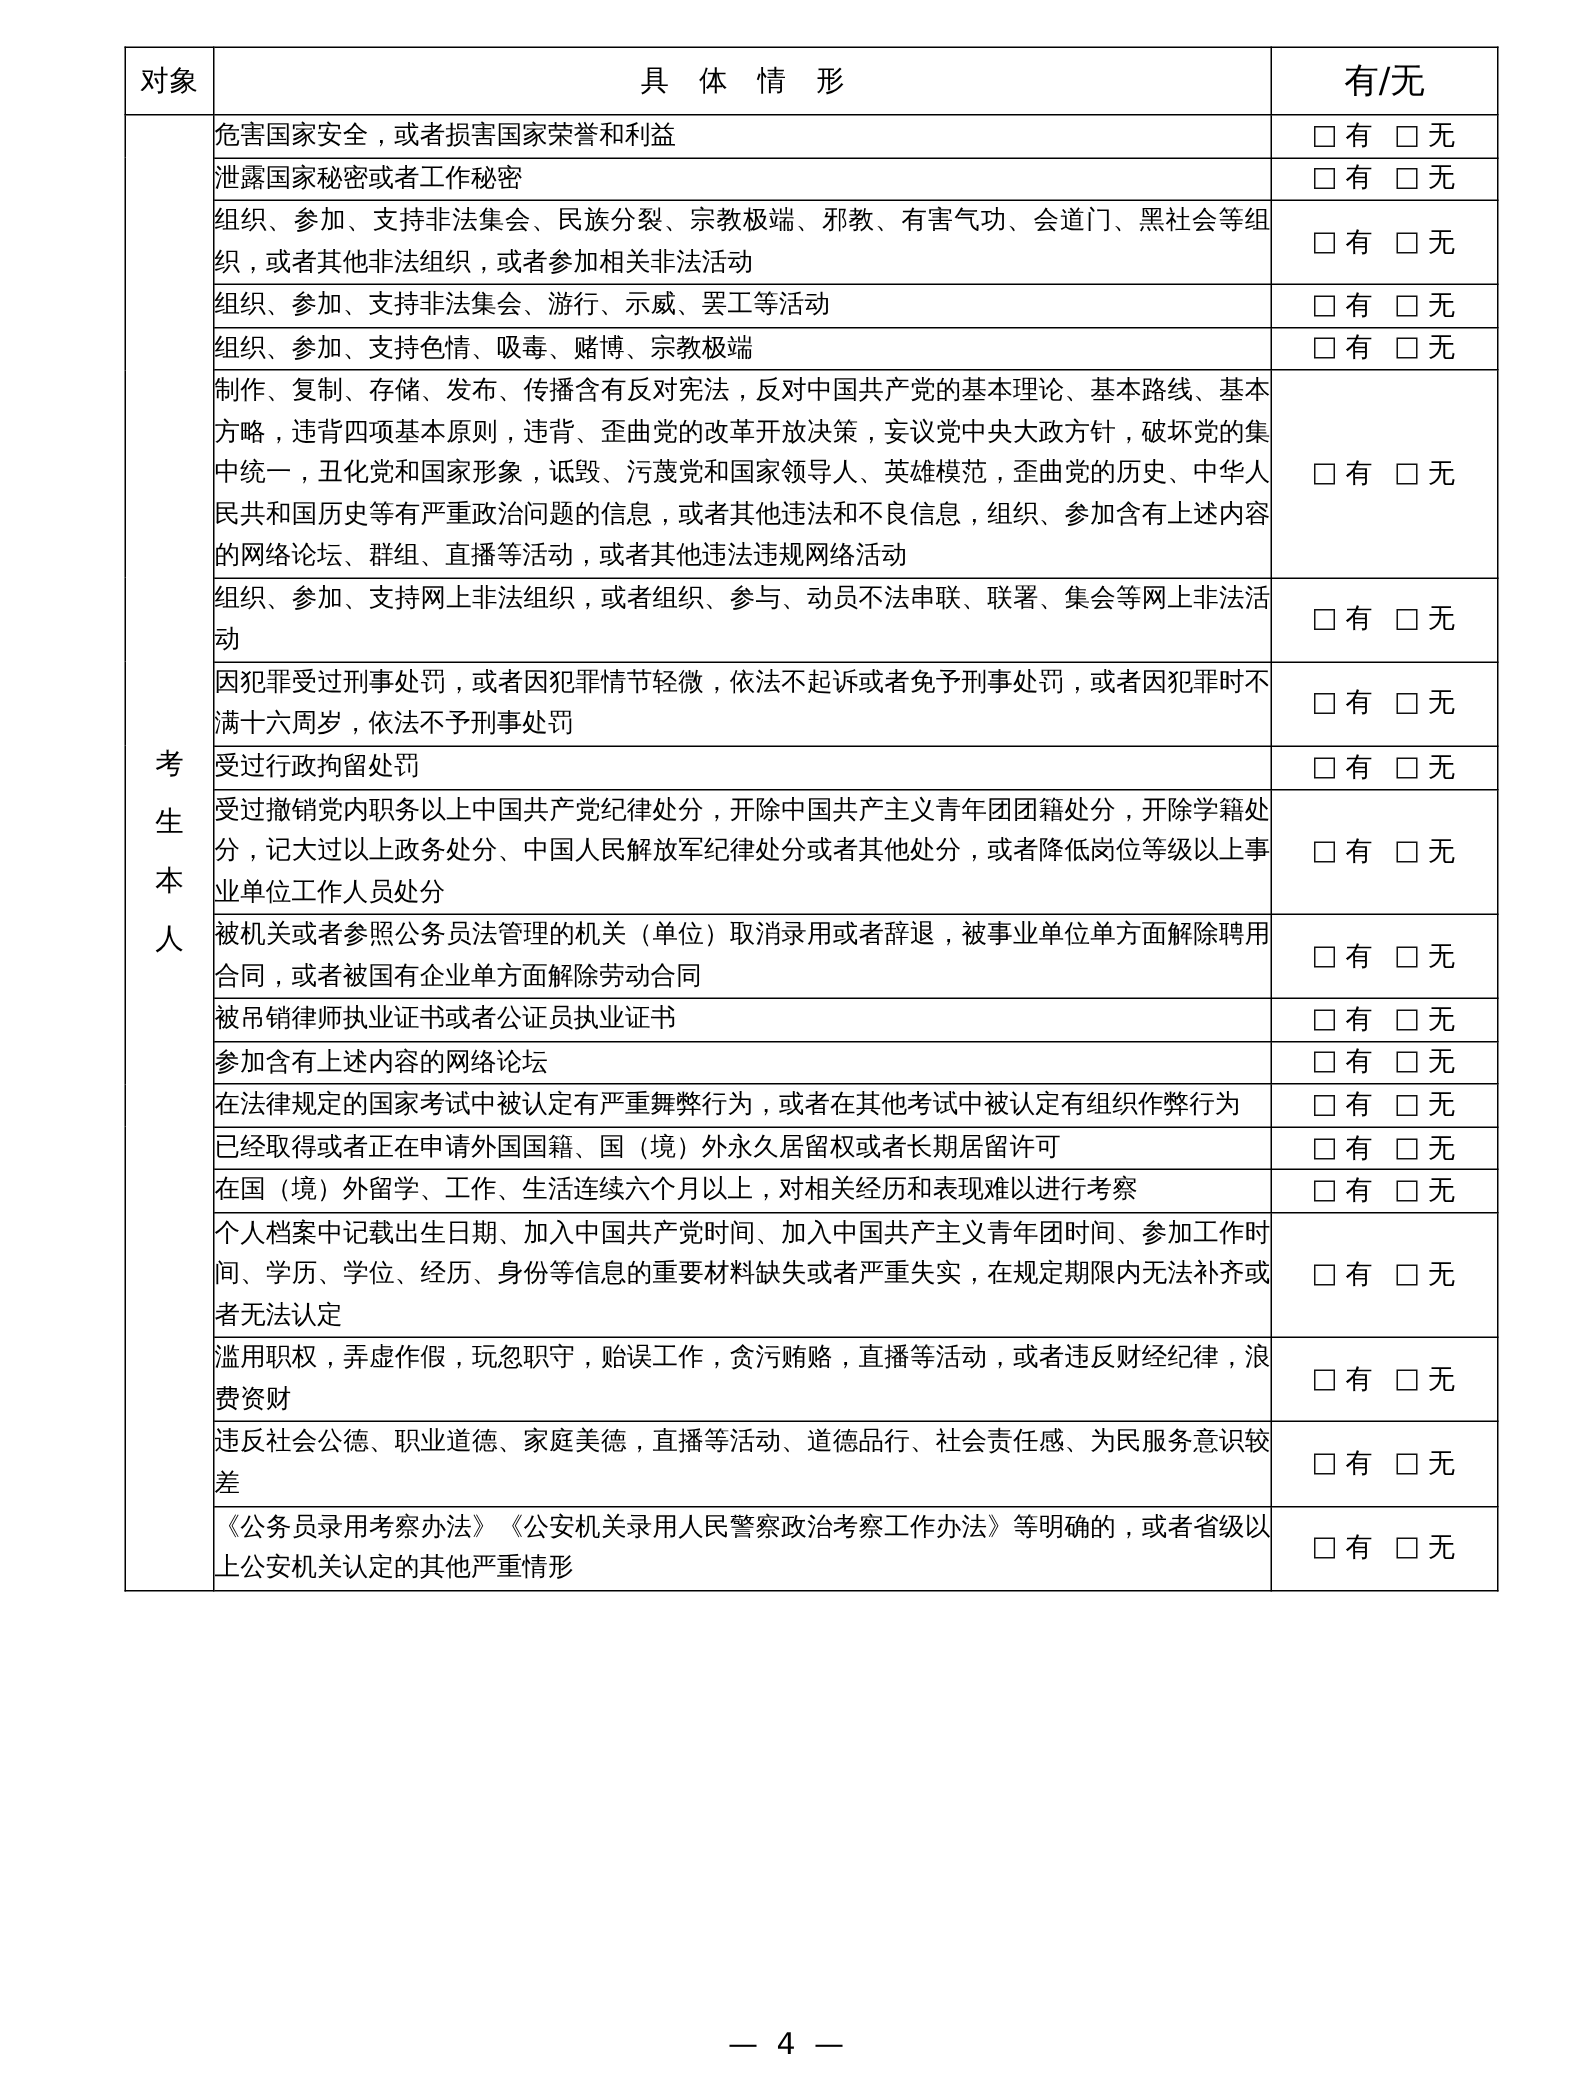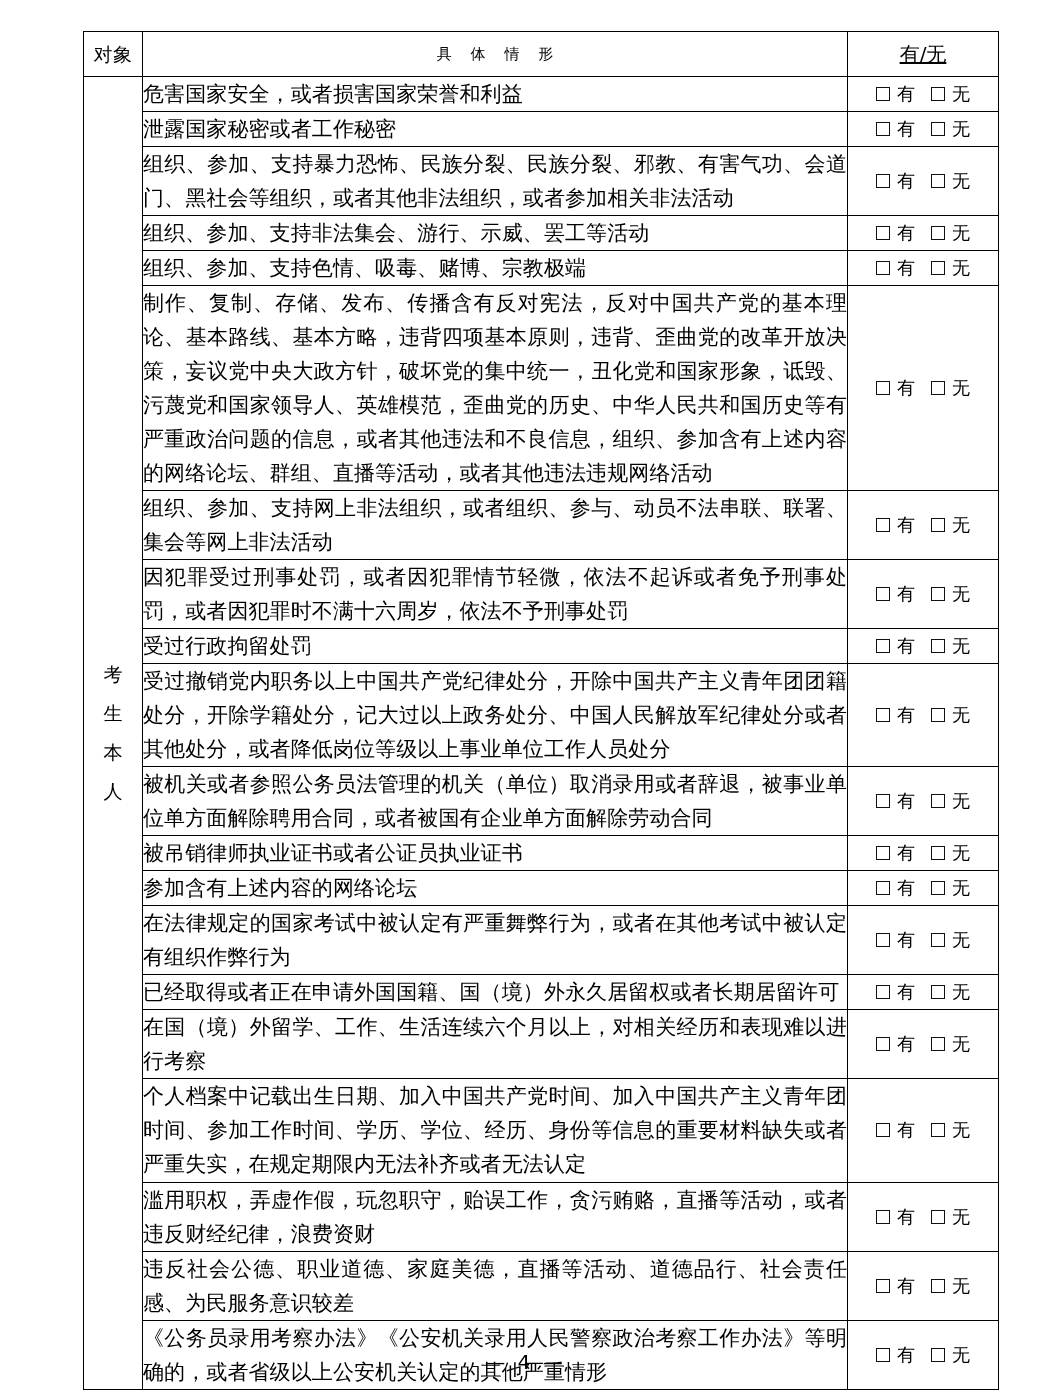--- a/index.html
+++ b/index.html
@@ -48,26 +48,25 @@
   .hdr-cell {
     height: 44px;
     text-align: center;
     font-size: 19px;
     line-height: 44px;
     letter-spacing: 0.5px;
   }
   .hdr-detail {
     letter-spacing: 7px;
     text-indent: 7px;
-    font-size: 15px;
+    font-size: 19px;
   }
   .hdr-answer {
     letter-spacing: 0px;
-    font-size: 20px;
-    text-decoration: underline;
+    font-size: 23px;
   }
 
   
   .subject-cell {
     text-align: center;
     vertical-align: middle;
   }
   .subject-stack {
     display: flex;
     flex-direction: column;
@@ -77,21 +76,21 @@
     line-height: 1.0;
   }
   .subject-char {
     display: block;
     padding: 10px 0;
   }
 
   
   .detail-cell {
     padding: 9px 10px 9px 11px;
-    font-size: 21px;
+    font-size: 17px;
     line-height: 1.62;
     text-align: justify;
     text-justify: inter-ideograph;
     letter-spacing: 0.1px;
   }
 
   
   .answer-cell {
     text-align: center;
     font-size: 18px;
@@ -185,21 +184,21 @@
                 <span class="opt-label">有</span>
               </label>
               <label class="opt">
                 <span class="chk-box"></span>
                 <span class="opt-label">无</span>
               </label>
             </div>
           </td>
         </tr>
         <tr>
-          <td class="detail-cell">组织、参加、支持暴力恐怖、民族分裂、民族分裂、邪教、有害气功、会道门、黑社会等组织，或者其他非法组织，或者参加相关非法活动</td>
+          <td class="detail-cell">组织、参加、支持非法集会、民族分裂、宗教极端、邪教、有害气功、会道门、黑社会等组织，或者其他非法组织，或者参加相关非法活动</td>
           <td class="answer-cell">
             <div class="answer-inner">
               <label class="opt">
                 <span class="chk-box"></span>
                 <span class="opt-label">有</span>
               </label>
               <label class="opt">
                 <span class="chk-box"></span>
                 <span class="opt-label">无</span>
               </label>

